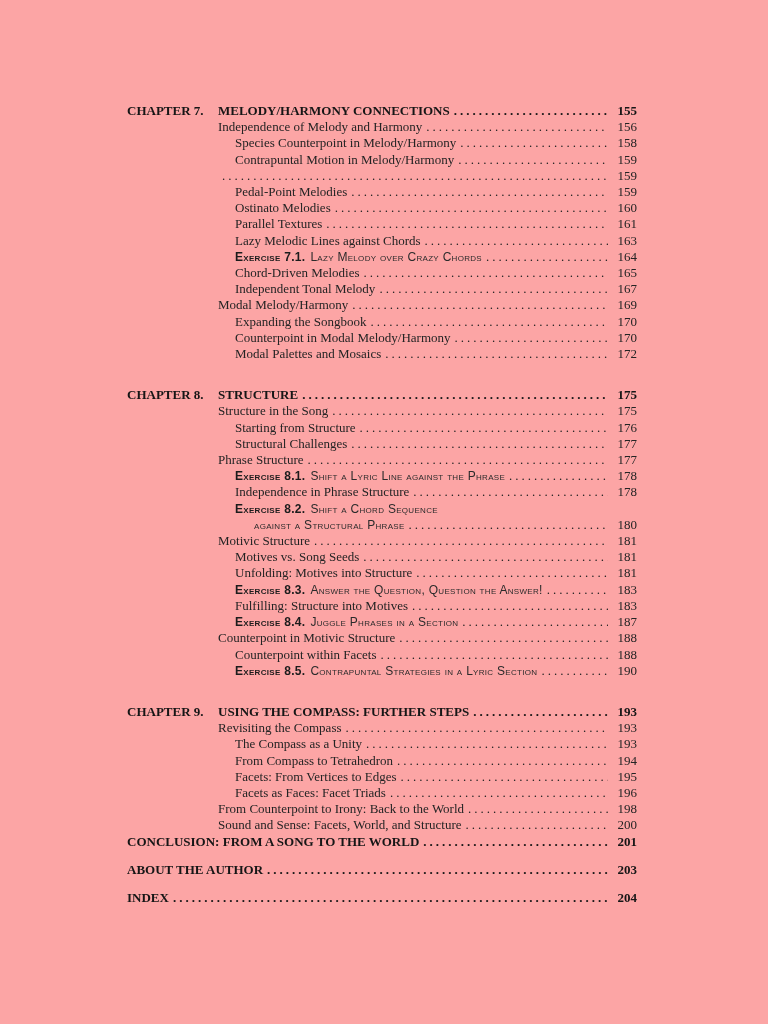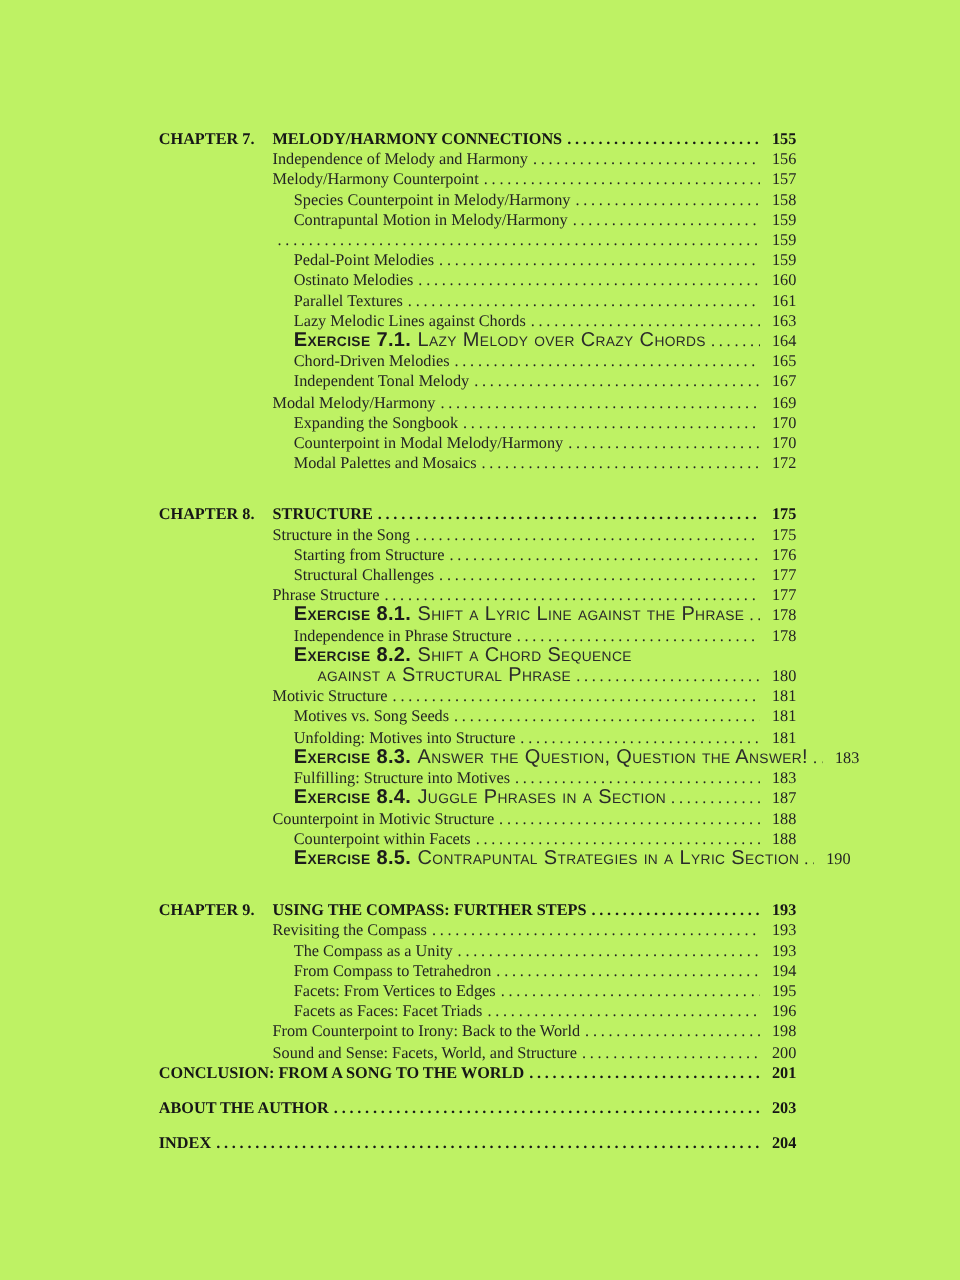--- a/index.html
+++ b/index.html
@@ -6,21 +6,21 @@
   html, body {
     margin: 0;
     padding: 0;
     background: #fbfbfa;
   }
   .book-page {
     position: relative;
     width: 768px;
     height: 1024px;
     box-sizing: border-box;
-    background: #bef264;
+    background: #fca5a5;
     padding: 103px 131px 40px 127px;
     font-family: "Liberation Serif", serif;
     font-size: 13px;
     line-height: 16.2px;
     color: #242424;
     overflow: hidden;
   }
   .row {
     display: flex;
     align-items: baseline;
@@ -54,21 +54,21 @@
   
   .entries { padding-left: 91px; }
   .lvl1 { padding-left: 0; }
   .lvl2 { padding-left: 17px; }
   .lvl3 { padding-left: 36px; }
   .entry-text { white-space: nowrap; }
   
   .ex .entry-text {
     font-family: "Liberation Sans", sans-serif;
     font-variant: small-caps;
-    font-size: 16px;
+    font-size: 12px;
     letter-spacing: 0.3px;
     color: #2b2b2b;
   }
   .ex-prefix {
     font-weight: bold;
     margin-right: 5px;
     color: #1c1c1c;
   }
   
   .backmatter { }
@@ -90,25 +90,20 @@
           <span class="ch-title">MELODY/HARMONY CONNECTIONS</span>
           <span class="lead"></span>
           <span class="pg">155</span>
         </div>
         <div class="entries">
           <div class="row lvl1">
             <span class="entry-text">Independence of Melody and Harmony</span>
             <span class="lead"></span>
             <span class="pg">156</span>
           </div>
-          <div class="row lvl1">
-            <span class="entry-text">Melody/Harmony Counterpoint</span>
-            <span class="lead"></span>
-            <span class="pg">157</span>
-          </div>
           <div class="row lvl2">
             <span class="entry-text">Species Counterpoint in Melody/Harmony</span>
             <span class="lead"></span>
             <span class="pg">158</span>
           </div>
           <div class="row lvl2">
             <span class="entry-text">Contrapuntal Motion in Melody/Harmony</span>
             <span class="lead"></span>
             <span class="pg">159</span>
           </div>

